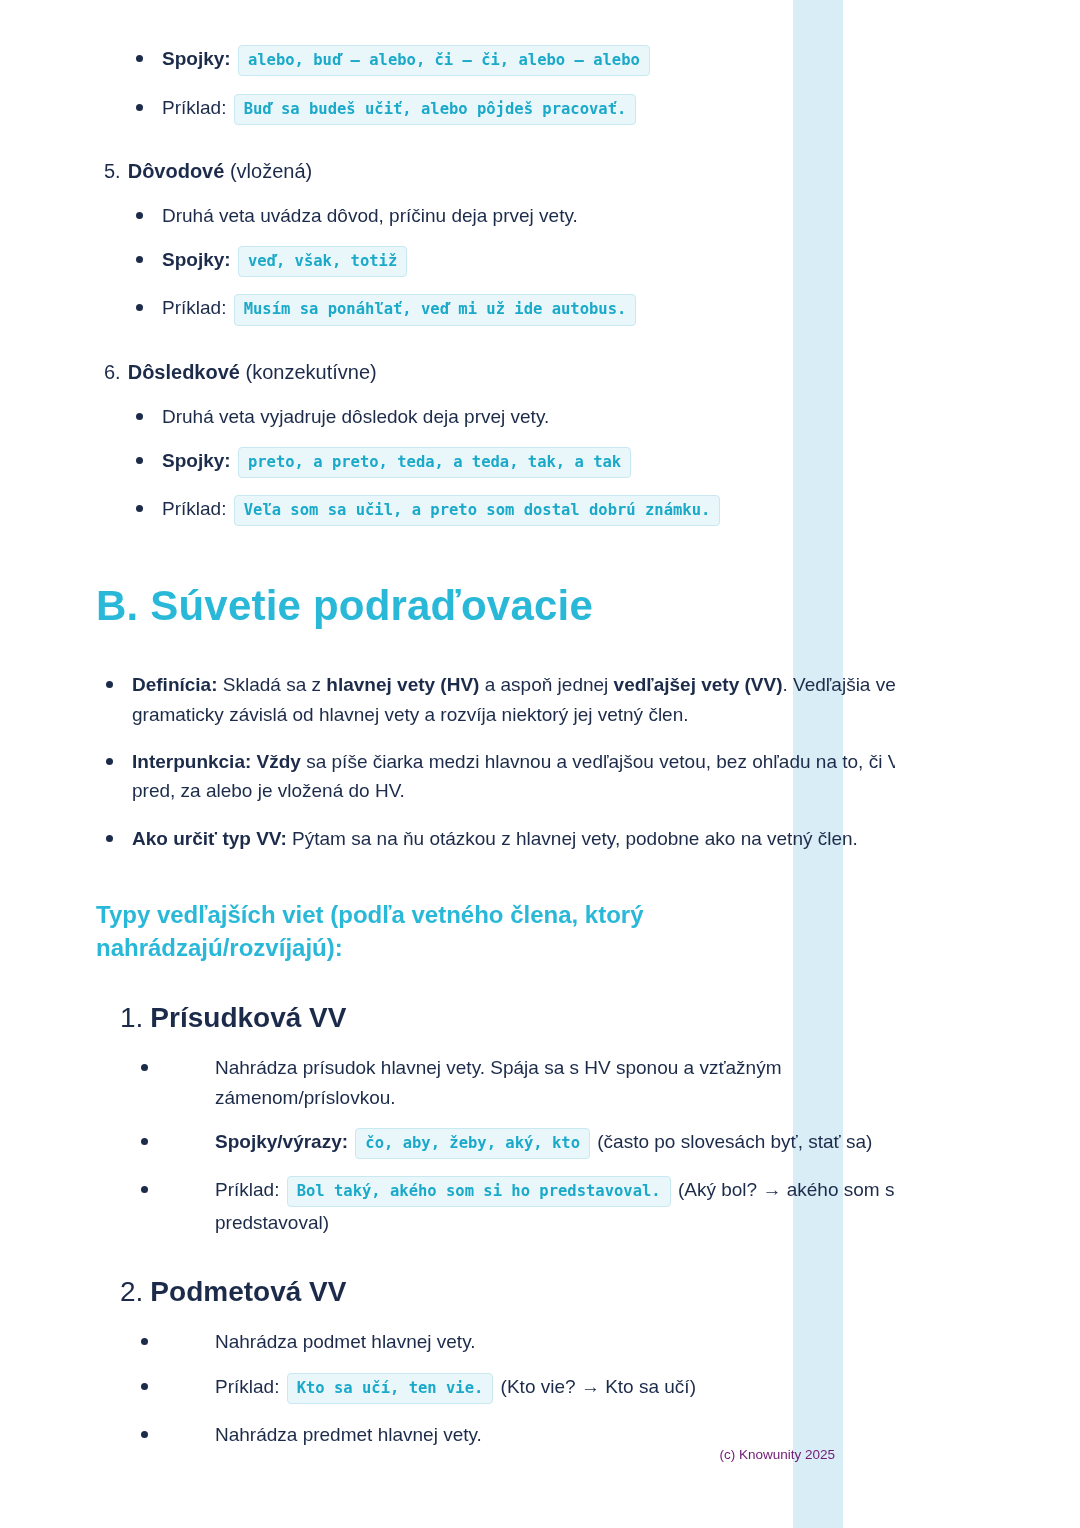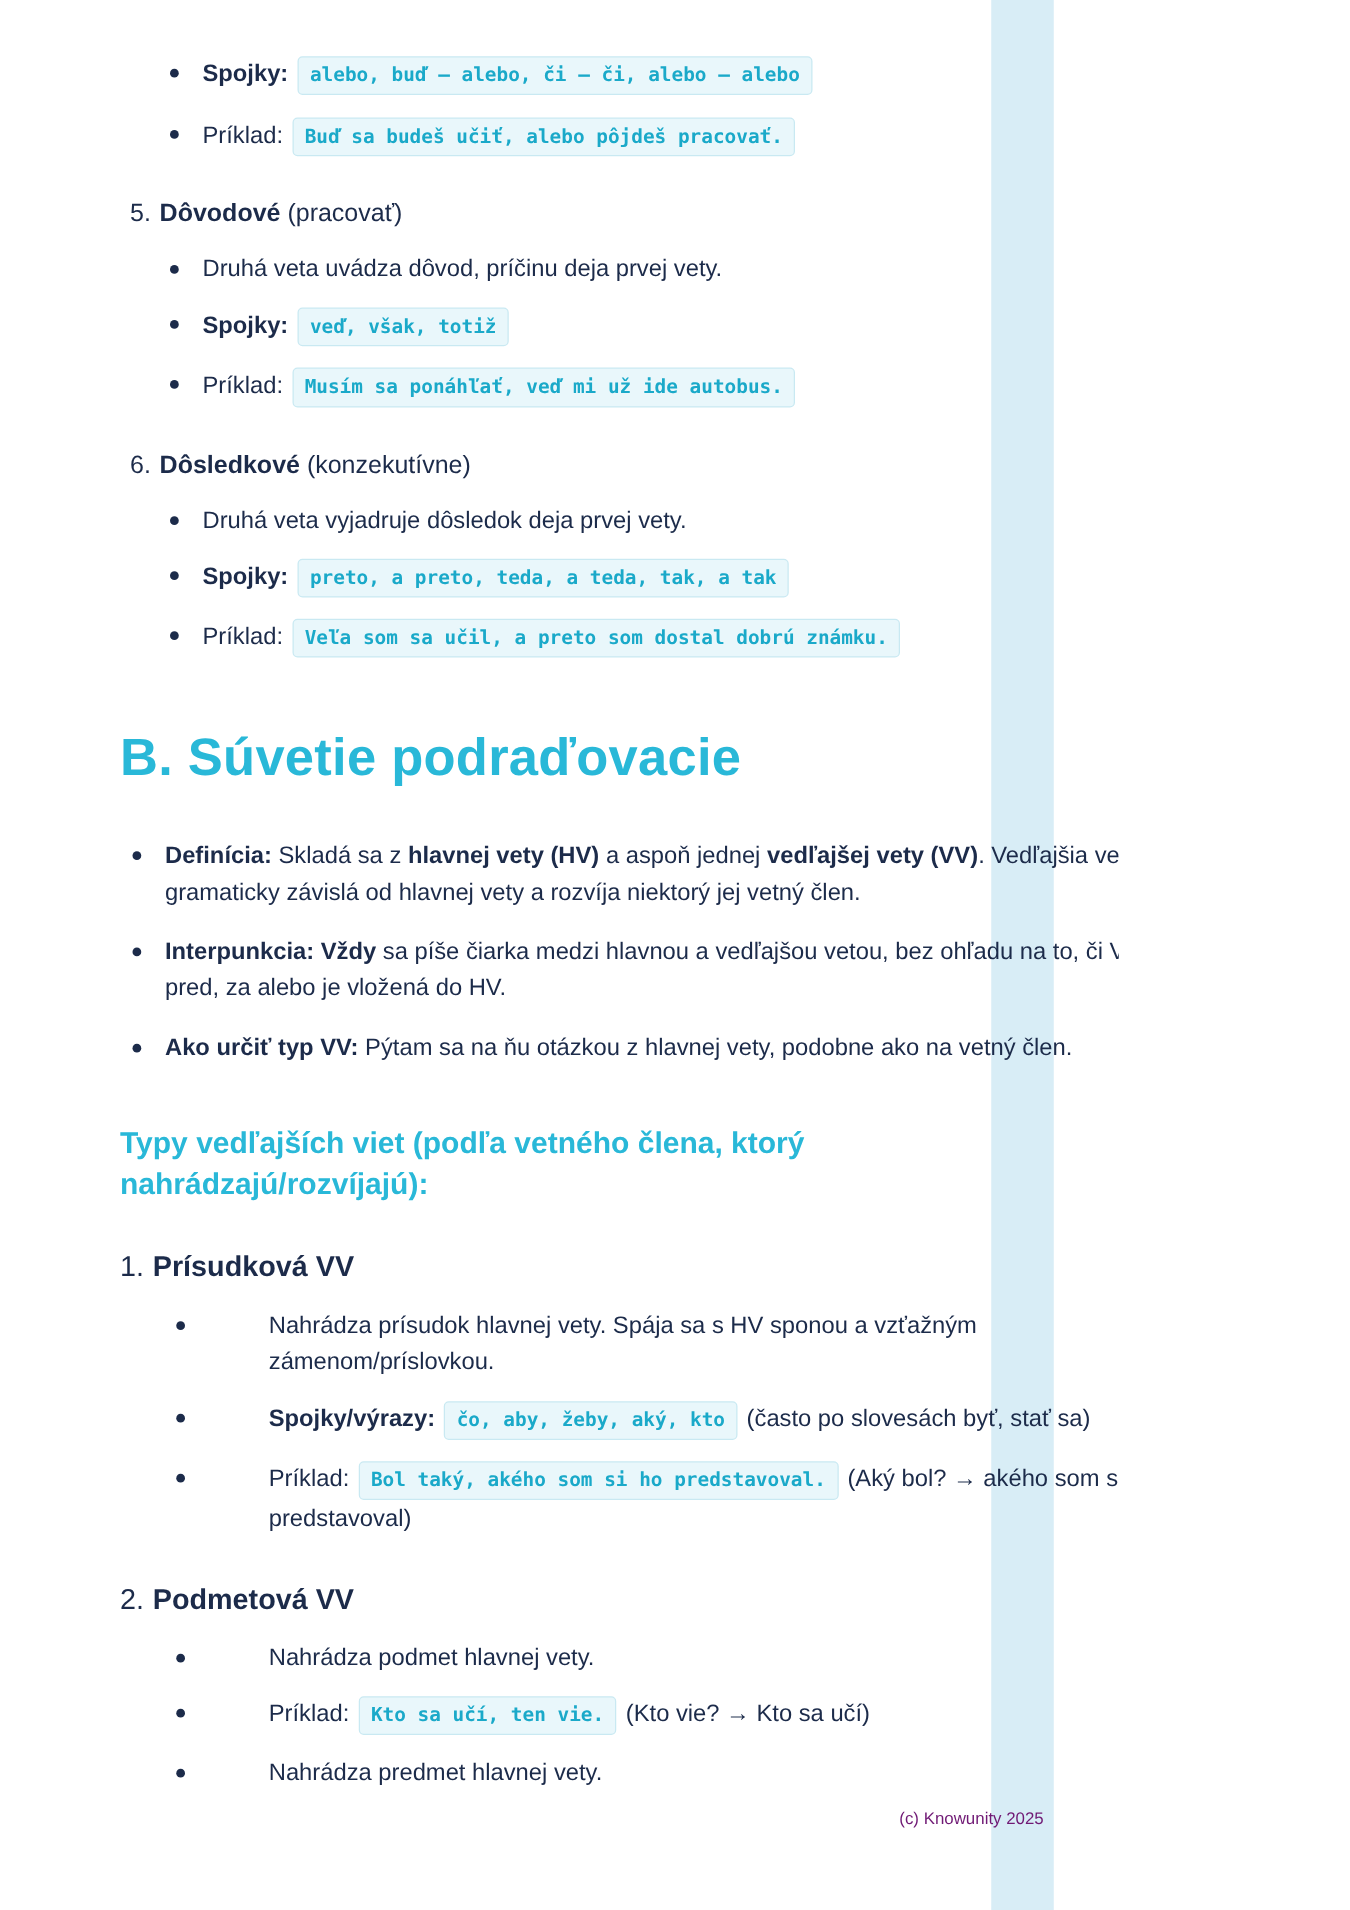--- a/index.html
+++ b/index.html
@@ -71,21 +71,21 @@
   }
   .h-types {
     color: #29b8d8;
     font-size: 24px;
     font-weight: 700;
     line-height: 1.35;
     max-width: 700px;
     margin: 46px 0 28px 0;
   }
 
-  .type-title { margin: 32px 0 14px 0; font-size: 23px; }
+  .type-title { margin: 32px 0 14px 24px; font-size: 28px; }
   .type-title .num { margin-right: 7px; font-weight: 400; }
   .type-indent { margin-left: 45px; gap: 48px; }
 
   .footer {
     position: absolute;
     right: 60px;
     bottom: 66px;
     font-size: 13.5px;
     color: #701a75;
   }
@@ -108,21 +108,21 @@
       </div>
       <div class="brow indent">
         <span class="dot"></span>
         <p class="btxt">
           <span class="italic">Príklad:</span>
           <code class="chip">Buď sa budeš učiť, alebo pôjdeš pracovať.</code>
         </p>
       </div>
 
       <div class="numsec">
-        <p class="numtitle"><span class="num">5.</span><span class="bold">Dôvodové</span><span> (pracovať)</span></p>
+        <p class="numtitle"><span class="num">5.</span><span class="bold">Dôvodové</span><span> (vložená)</span></p>
         <div class="brow indent">
           <span class="dot"></span>
           <p class="btxt">Druhá veta uvádza dôvod, príčinu deja prvej vety.</p>
         </div>
         <div class="brow indent">
           <span class="dot"></span>
           <p class="btxt">
             <span class="bold">Spojky:</span>
             <code class="chip">veď, však, totiž</code>
           </p>

